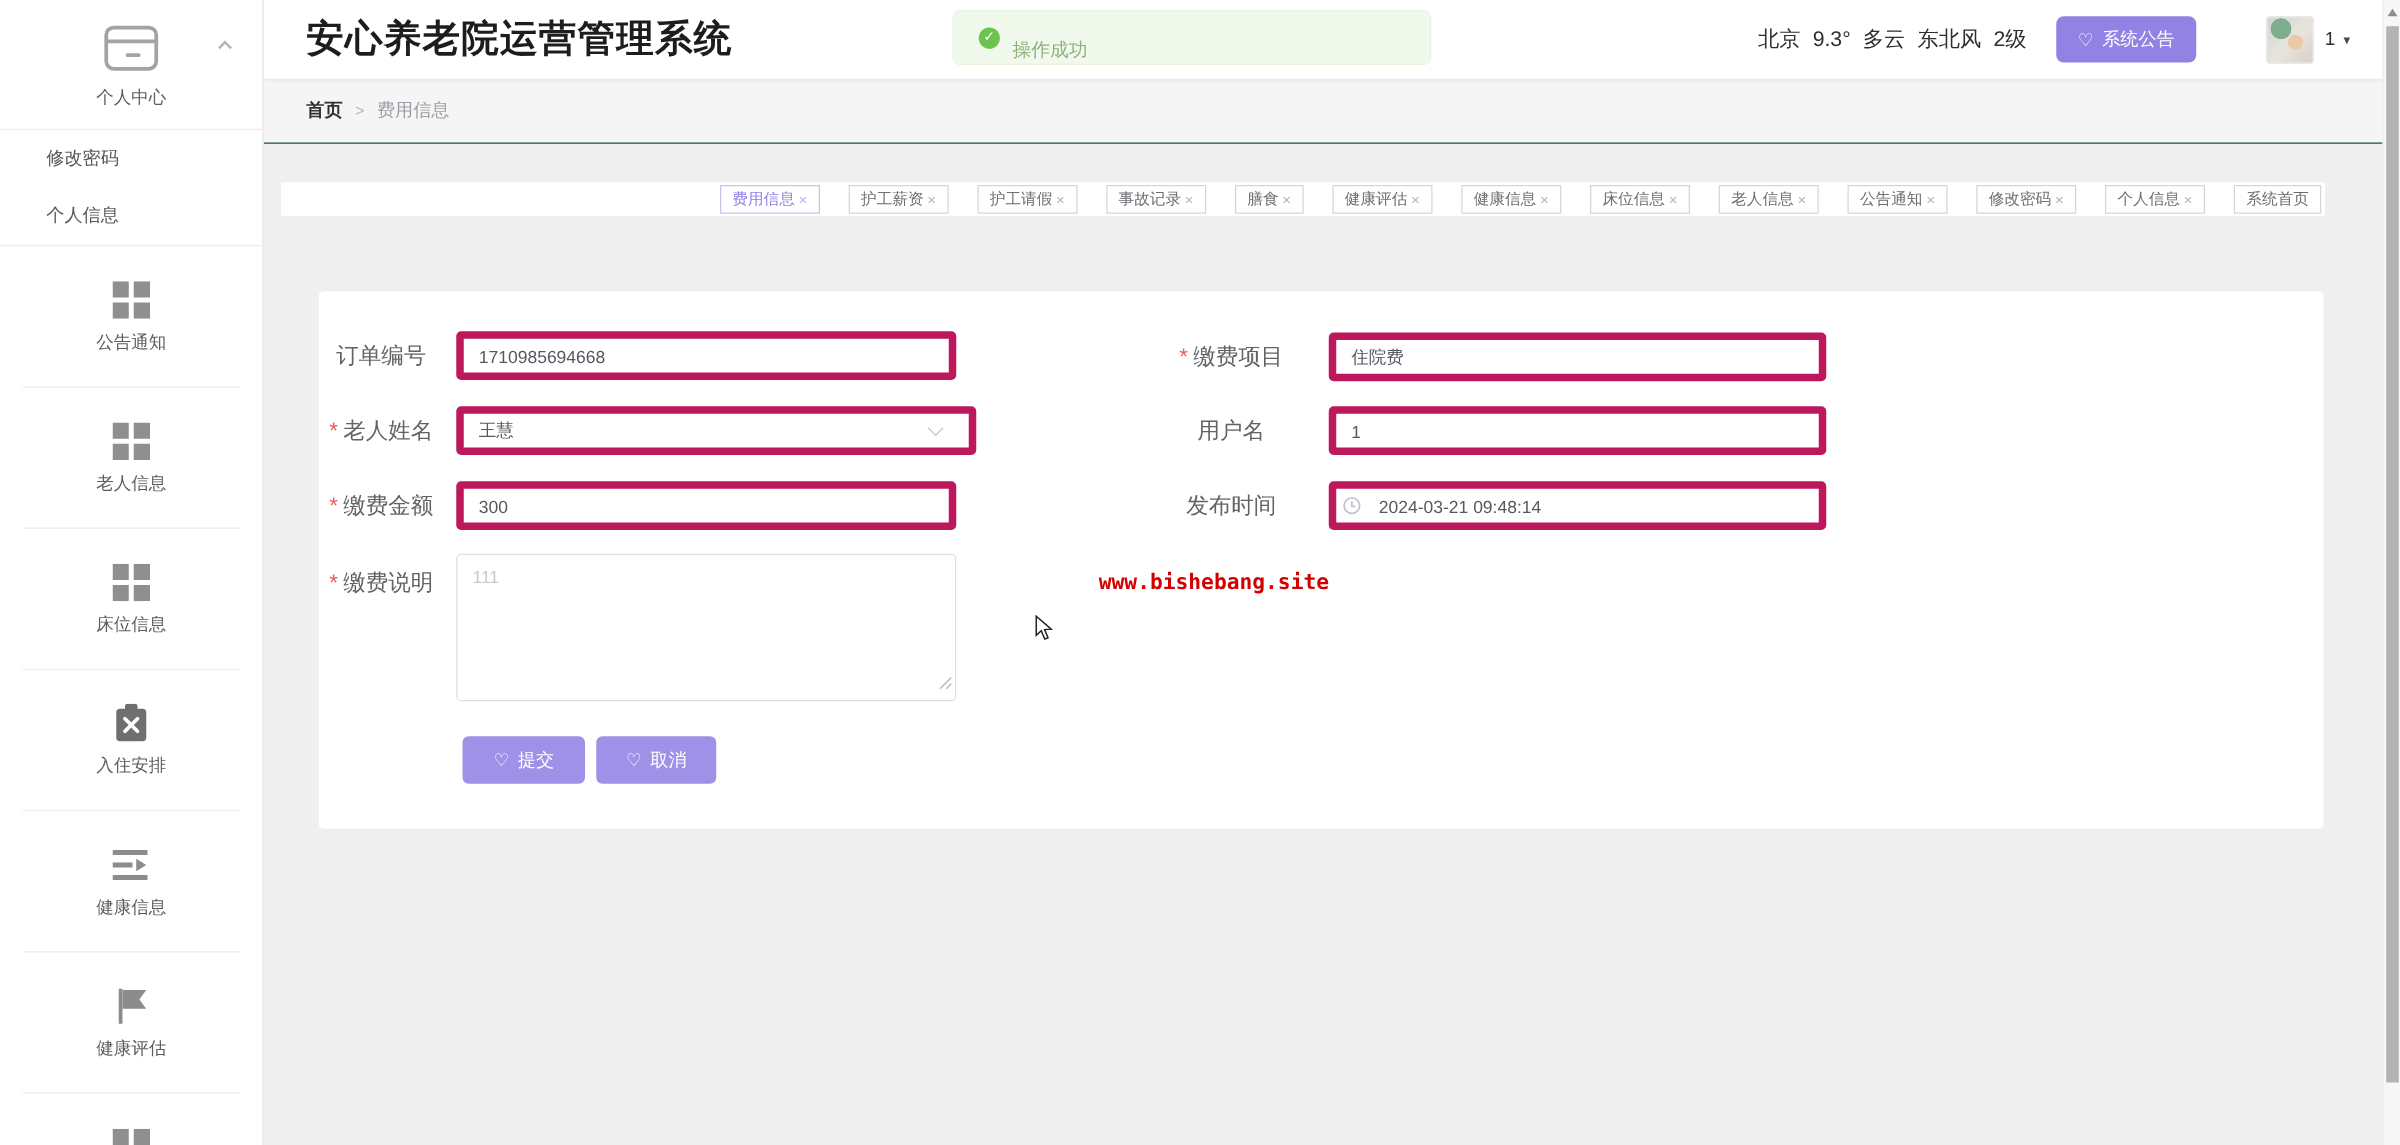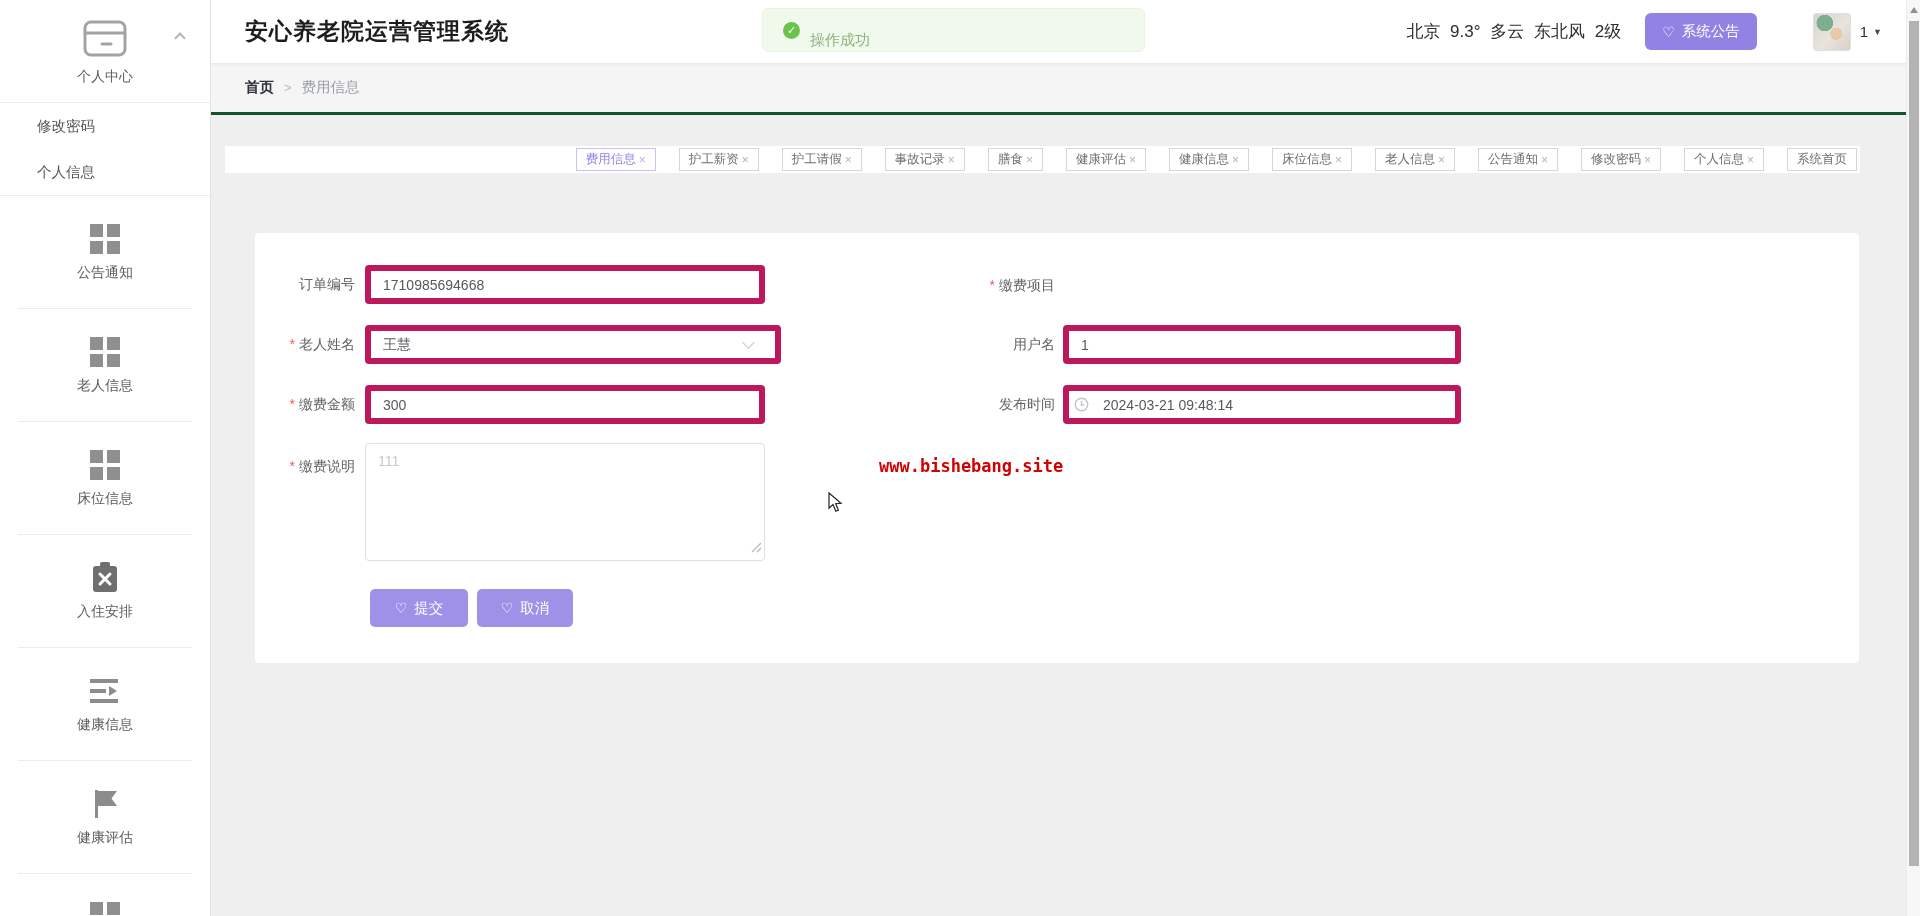--- a/index.html
+++ b/index.html
@@ -30,21 +30,21 @@
   .side-group .g-icon { height:30px; display:flex; justify-content:center; align-items:center; }
   .side-group .g-label { margin-top:10px; font-size:14px; color:#5d5d5d; }
   .side-divider { border-top:1px solid #ececec; margin:0 18px; }
   
   .header {
     position:absolute; left:211px; top:0; width:1709px; height:63px;
     background:#fff; box-shadow:0 1px 4px rgba(0,0,0,.07); z-index:5;
   }
   .app-title {
     position:absolute; left:34px; top:0; line-height:63px;
-    font-size:23px; font-weight:bold; color:#1d1d1d; letter-spacing:1px;
+    font-size:30px; font-weight:bold; color:#1d1d1d; letter-spacing:1px;
   }
   .toast {
     position:absolute; left:551px; top:8px; width:383px; height:44px;
     background:#f0f9eb; border:1px solid #e7f4dd; border-radius:6px;
     display:flex; align-items:center; padding-left:20px; opacity:.92;
   }
   .toast-check {
     width:17px; height:17px; border-radius:50%; background:#5fbf40;
     color:#fff; font-size:11px; line-height:17px; text-align:center; flex:0 0 auto;
   }
@@ -66,21 +66,21 @@
       radial-gradient(circle at 30% 25%, #7fae8e 0 22%, transparent 23%),
       radial-gradient(circle at 62% 55%, #e8c9a8 0 20%, transparent 21%),
       linear-gradient(135deg,#cfd8cf 0%, #e8e4de 55%, #d9cfc4 100%);
     border:1px solid #e0e0e0;
   }
   .user-label { margin-left:9px; font-size:15px; color:#2f2f2f; }
   .user-caret { margin-left:5px; font-size:9px; color:#4a4a4a; cursor:pointer; }
   
   .breadcrumb-bar {
     position:absolute; left:211px; top:63px; width:1709px; height:52px;
-    background:#f5f5f6; border-bottom:3px solid #14532d;
+    background:#f5f5f6; border-bottom:1px solid #14532d;
     display:flex; align-items:center; padding-left:34px;
   }
   .bc-home { font-size:14.5px; font-weight:bold; color:#2f3338; cursor:pointer; }
   .bc-sep { margin:0 10px; color:#b9b9b9; font-size:13px; }
   .bc-current { font-size:14.5px; color:#9a9ea4; }
   
   .tabbar {
     position:absolute; left:225px; top:146px; width:1635px; height:27px;
     background:#fff; display:flex; align-items:center; justify-content:flex-end;
     gap:23px; padding-right:3px;
@@ -92,22 +92,22 @@
   }
   .tab .tab-close { color:#b3b3b8; font-size:12px; cursor:pointer; }
   .tab.active { color:#8f82e8; border-color:#c9c1f1; }
   .tab.active .tab-close { color:#b9aeee; }
   
   .panel {
     position:absolute; left:255px; top:233px; width:1604px; height:430px;
     background:#fff; border-radius:4px;
   }
   .f-label {
-    position:absolute; height:39px; line-height:39px; font-size:14px; color:#636363;
-    text-align:right;
+    position:absolute; height:39px; line-height:39px; font-size:18px; color:#636363;
+    text-align:center;
   }
   .req { color:#f25a5a; margin-right:4px; }
   .f-input {
     position:absolute; height:39px; border:6px solid #be185d; border-radius:4px;
     background:#fff; font-size:14px; color:#55595f; padding:0 12px;
     font-family:inherit; outline:none;
   }
   .select-chevron {
     position:absolute; width:9px; height:9px;
     border-left:1.6px solid #c0c4cc; border-bottom:1.6px solid #c0c4cc;
@@ -351,20 +351,21 @@
 <div class="panel">
 
   <div class="f-label" style="left:0;top:32px;width:100px">
     <span>订单编号</span>
   </div>
   <input class="f-input" style="left: 110px; top: 32px; width: 400px;" value="1710985694668">
 
   <div class="f-label" style="left:660px;top:33px;width:140px">
     <span class="req">*</span><span>缴费项目</span>
   </div>
+  <input class="f-input" style="left: 808px; top: 33px; width: 398px;" value="住院费">
 
   <div class="f-label" style="left:0;top:92px;width:100px">
     <span class="req">*</span><span>老人姓名</span>
   </div>
   <input class="f-input" style="left: 110px; top: 92px; width: 416px; " value="王慧">
   <span class="select-chevron" style="left:489px;top:105px"></span>
 
   <div class="f-label" style="left:660px;top:92px;width:140px">
     <span>用户名</span>
   </div>

